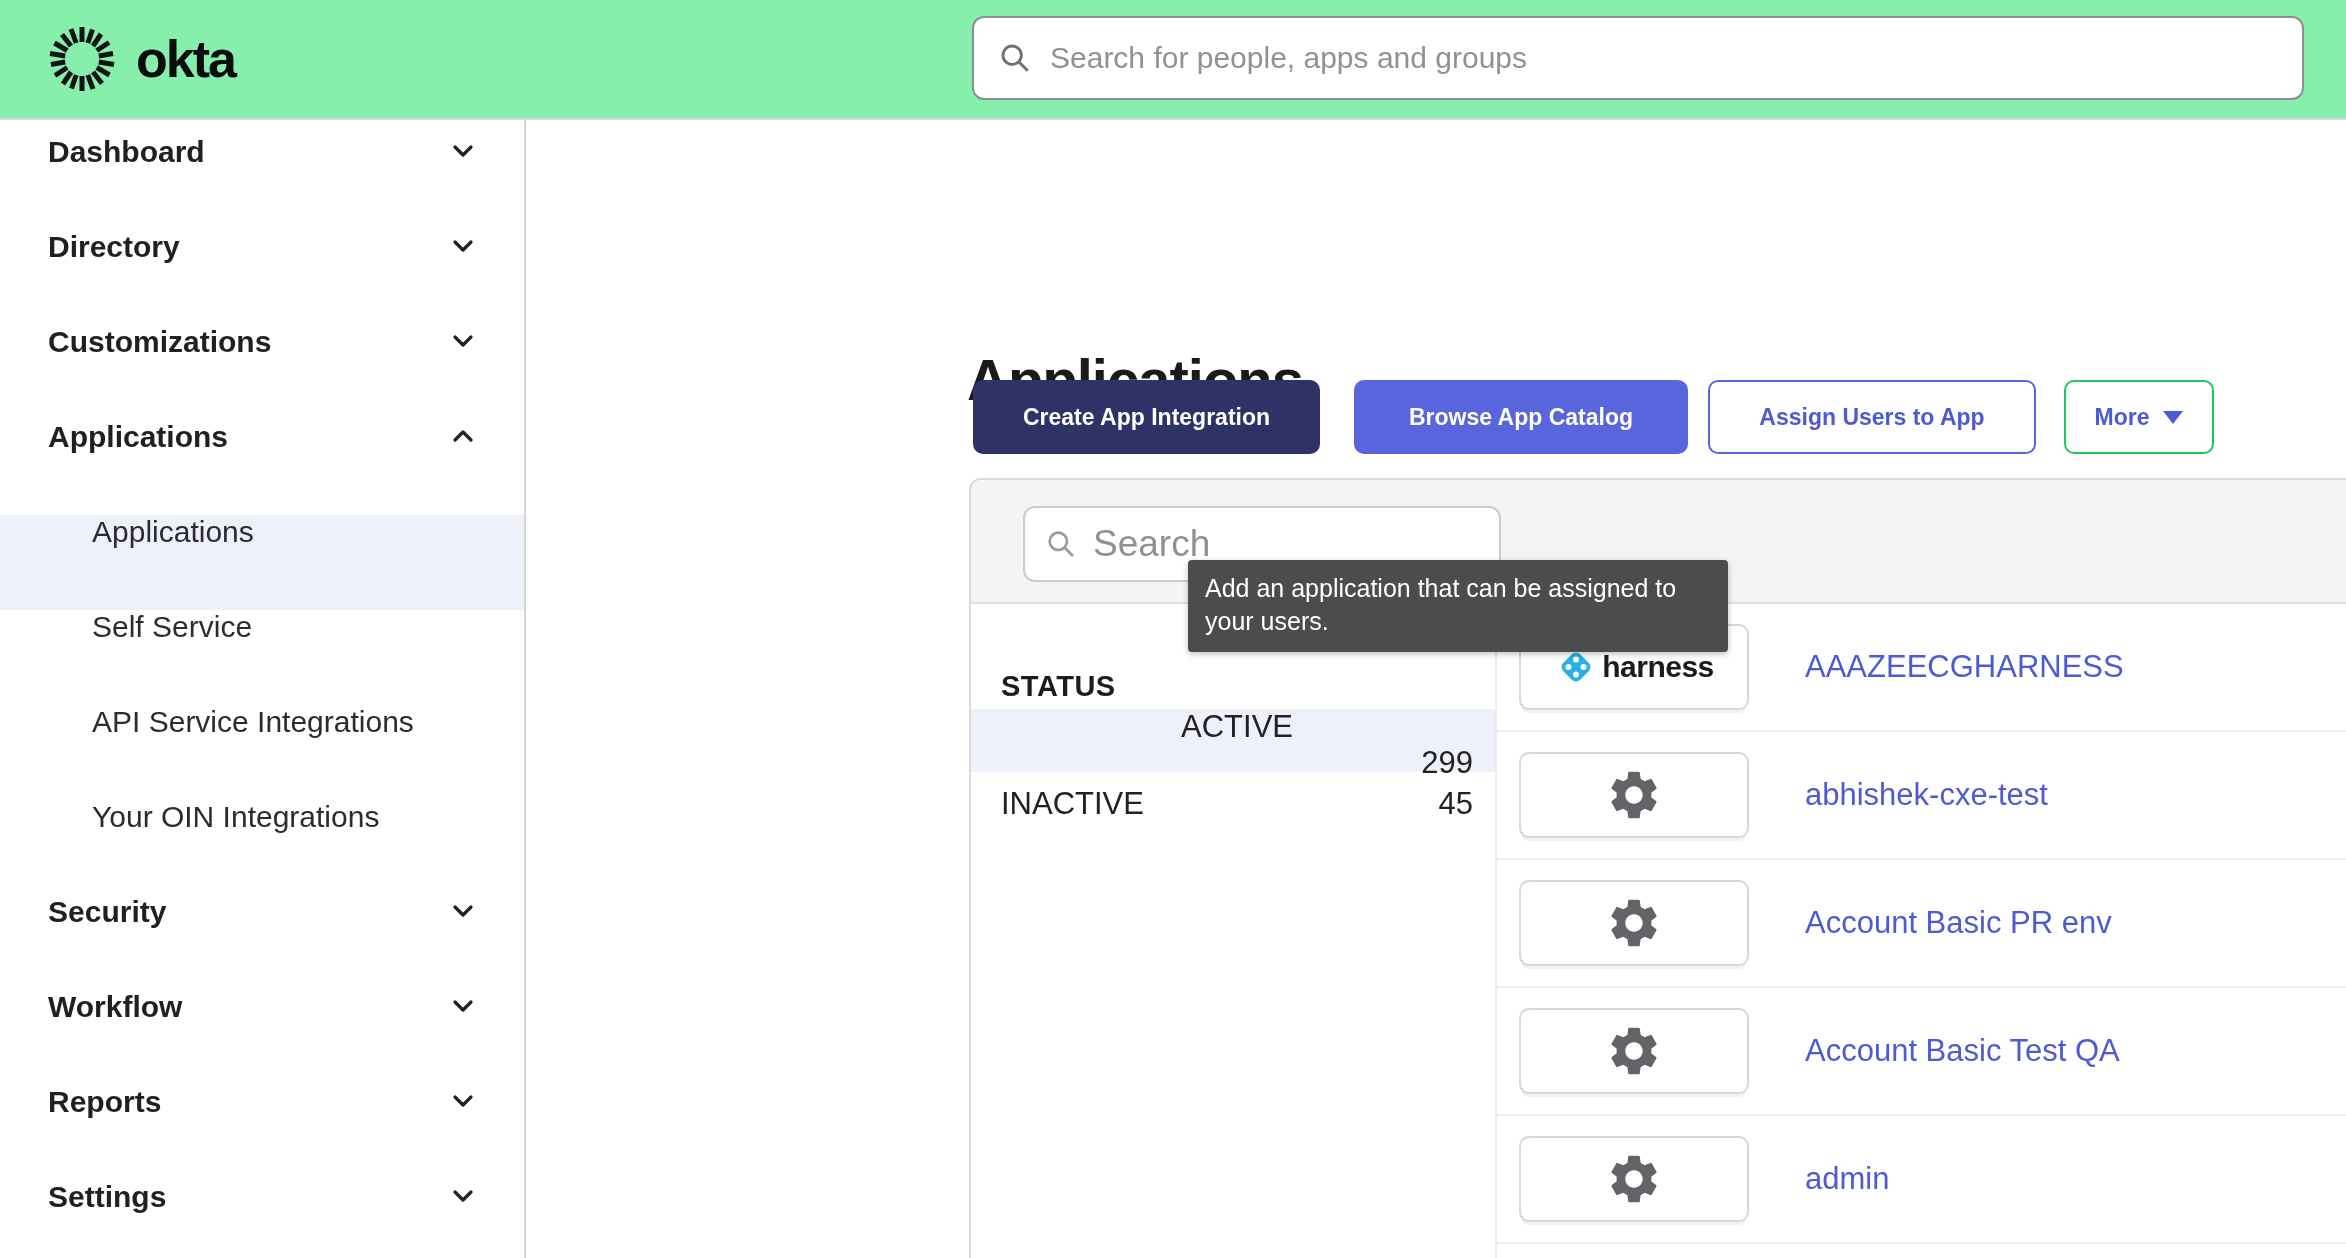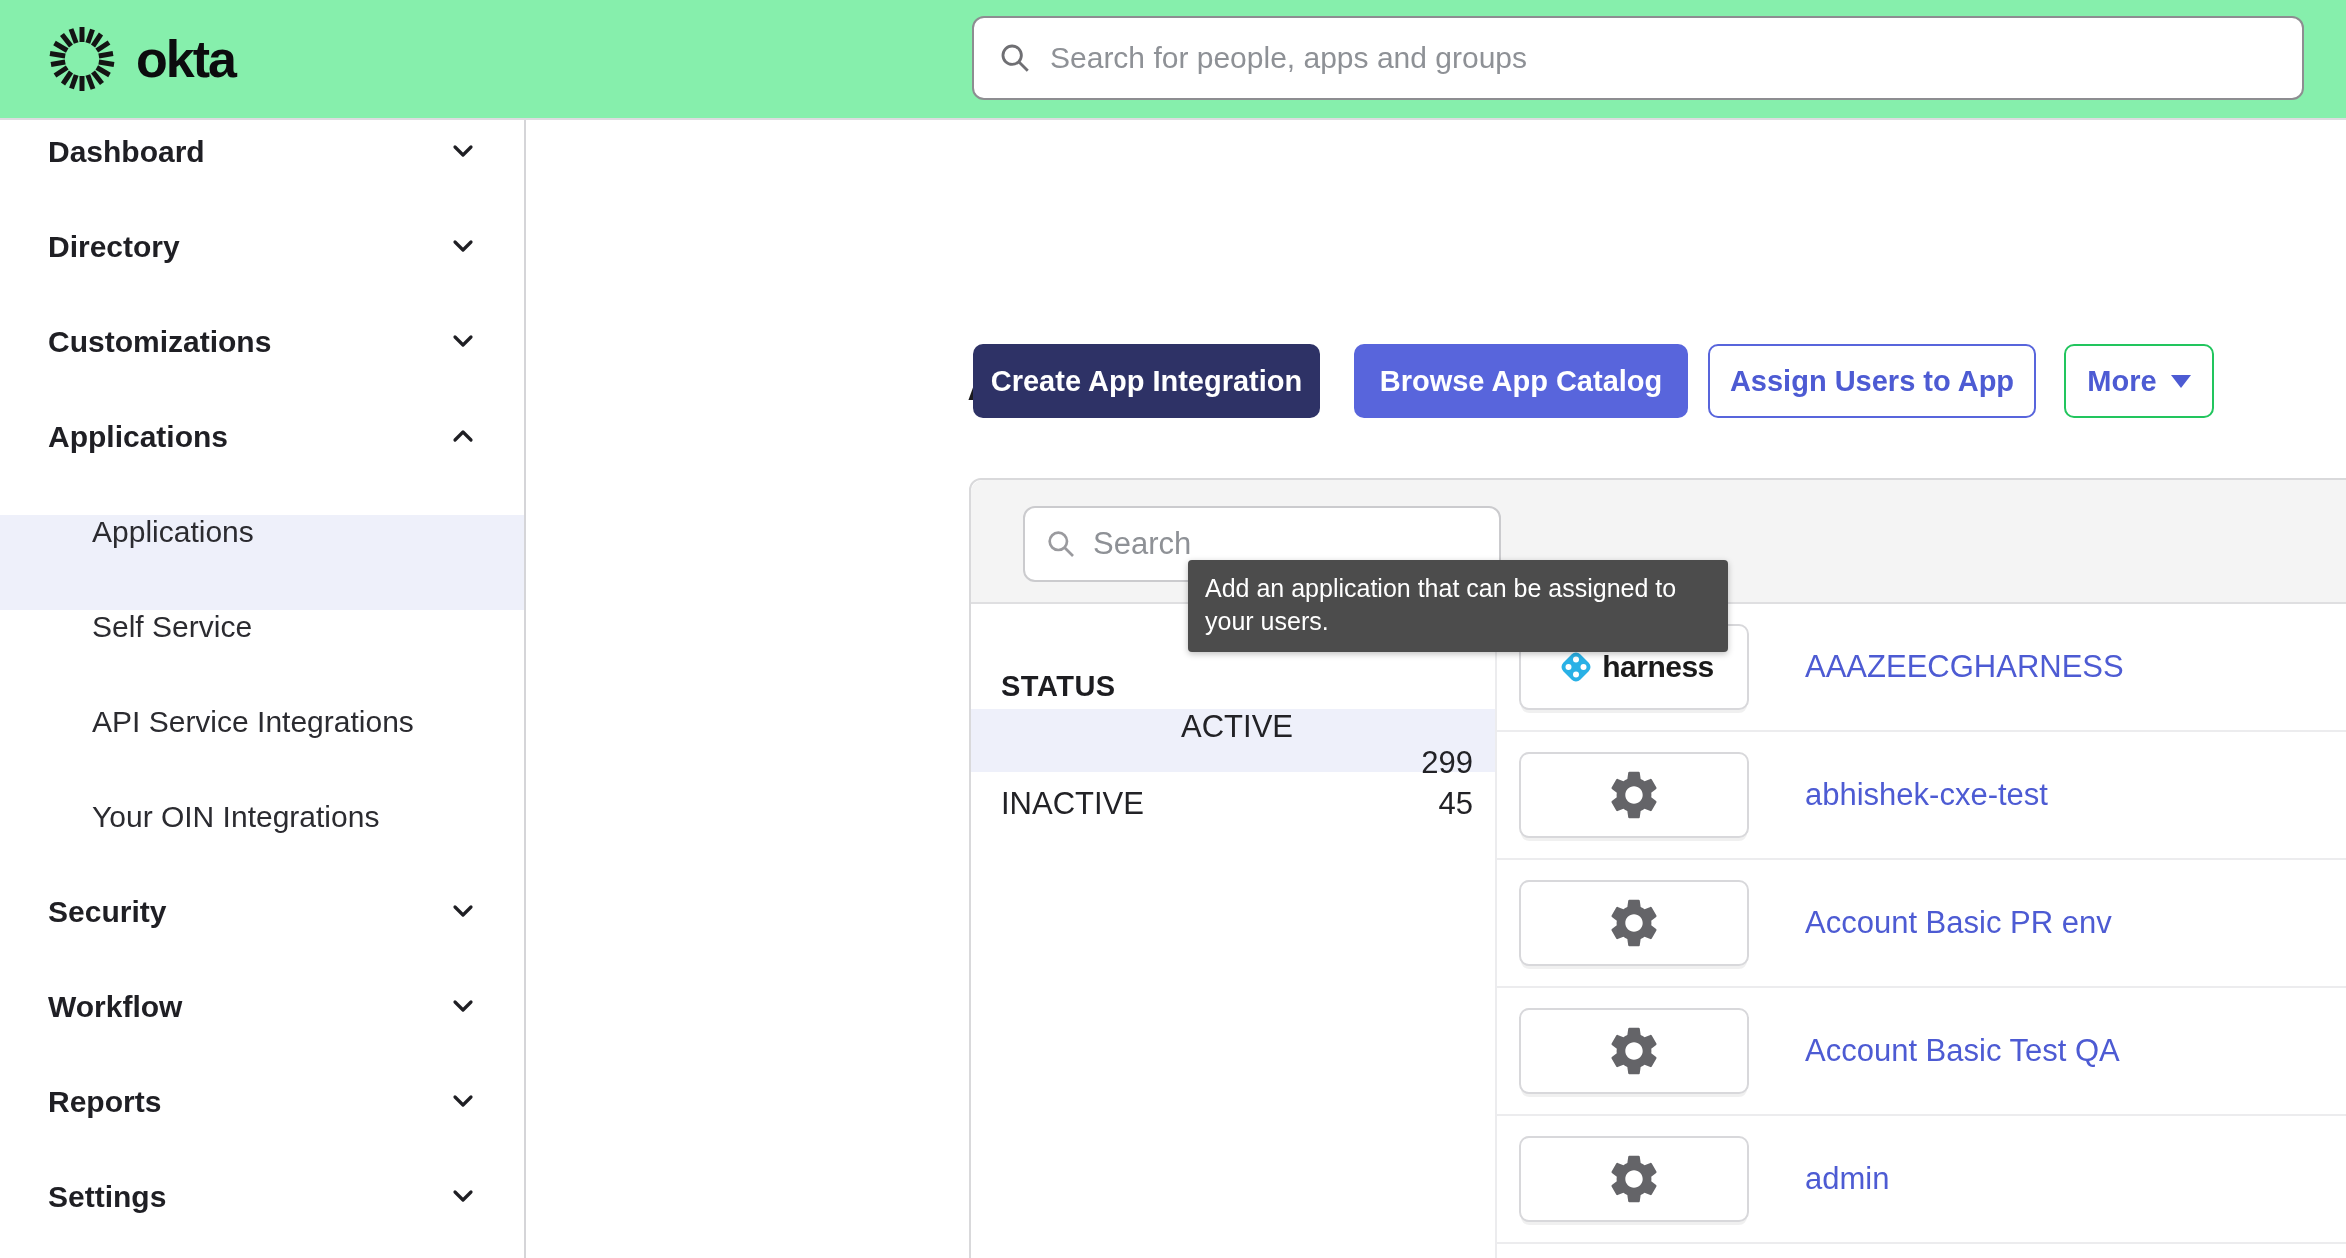--- a/index.html
+++ b/index.html
@@ -46,23 +46,23 @@
   .nav-row .chev { margin-left: auto; display: flex; align-items: center; }
 
   
   .main { position: absolute; left: 526px; top: 120px; right: 0; bottom: 0; background: #fff; }
   .page-title {
     position: absolute; left: 441px; top: 226px;
     font-size: 58px; font-weight: 700; color: #1a1a1e; letter-spacing: -1px;
   }
   .actions { position: absolute; left: 447px; top: 224px; height: 74px; display: flex; }
   .btn {
-    height: 74px; border-radius: 10px; font-size: 29px; font-weight: 700;
+    height: 74px; border-radius: 10px; font-size: 23px; font-weight: 700;
     display: inline-flex; align-items: center; justify-content: center;
-    cursor: pointer; font-family: "Liberation Sans", sans-serif; border: none;
+    cursor: pointer; font-family: "Liberation Sans", sans-serif; border: none; margin-top: 36px;
   }
   .btn-primary { background: #2e3266; color: #fff; width: 347px; margin-right: 34px; }
   .btn-secondary { background: #5865dc; color: #fff; width: 334px; margin-right: 20px; }
   .btn-outline { background: #fff; border: 2px solid #5865dc; color: #4d5bd3; width: 328px; margin-right: 28px; }
   .btn-more { background: #fff; border: 2px solid #22c55e; color: #4d5bd3; width: 150px; gap: 14px; }
   .caret-down {
     width: 0; height: 0; border-left: 10px solid transparent; border-right: 10px solid transparent;
     border-top: 13px solid #4d5bd3; display: inline-block;
   }
 
@@ -74,21 +74,21 @@
   .card-header {
     position: absolute; left: 0; right: 0; top: 0; height: 124px;
     background: #f4f4f4; border-bottom: 2px solid #dfdfe1; border-radius: 12px 0 0 0;
   }
   .card-search {
     position: absolute; left: 52px; top: 26px; width: 478px; height: 76px;
     background: #fff; border: 2px solid #cbcbce; border-radius: 12px;
     display: flex; align-items: center; padding: 0 20px; gap: 16px;
   }
   .card-search input {
-    border: none; outline: none; flex: 1; font-size: 31px; color: #333;
+    border: none; outline: none; flex: 1; font-size: 37px; color: #333;
     font-family: "Liberation Sans", sans-serif; background: transparent;
   }
   .card-search input::placeholder { color: #8e9196; }
 
   .tooltip {
     position: absolute; left: 662px; top: 440px; width: 540px; z-index: 30;
     background: #4c4c4c; color: #fff; font-size: 25px; line-height: 33px;
     padding: 12px 17px 14px; border-radius: 4px;
     box-shadow: 0 2px 6px rgba(0,0,0,.25);
   }

